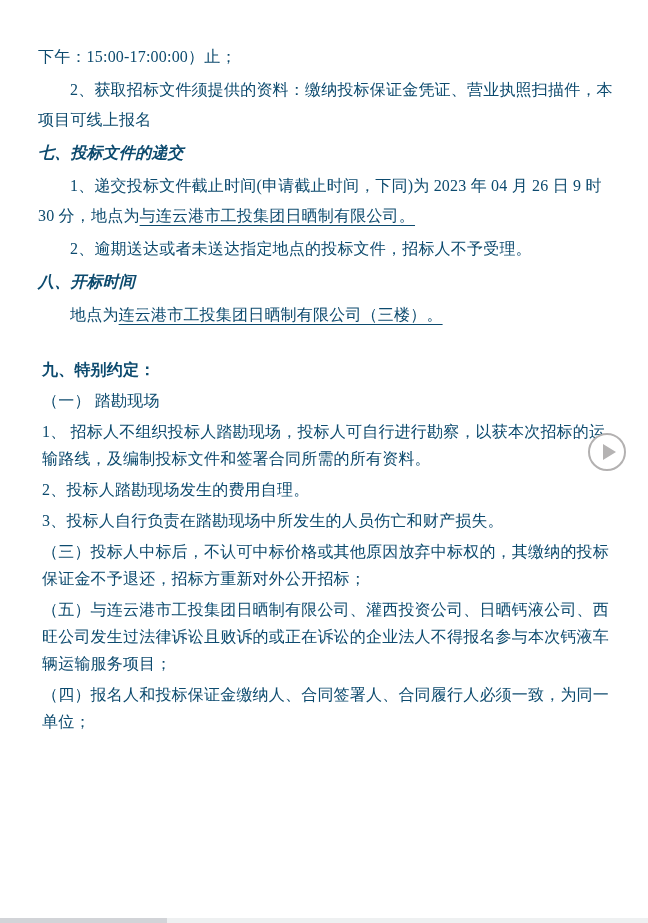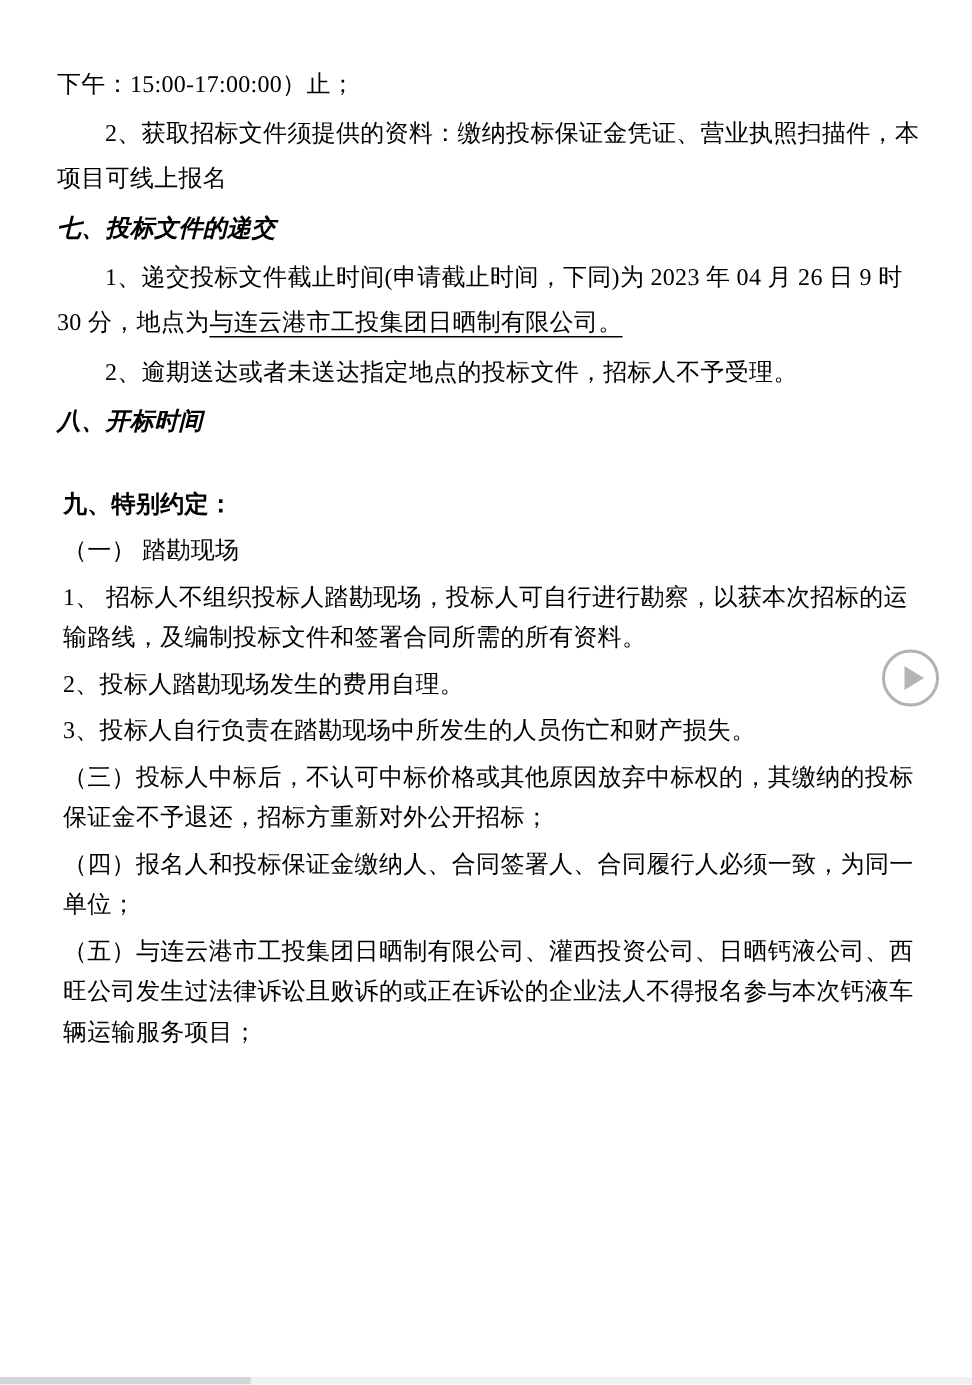--- a/index.html
+++ b/index.html
@@ -12,21 +12,21 @@
     background: #ffffff;
     position: relative;
     overflow: hidden;
     font-family: "Liberation Serif", serif;
   }
   .doc {
     position: absolute;
     left: 38px;
     top: 42px;
     width: 578px;
-    color: #000000;
+    color: #0c4a6e;
     font-size: 16px;
     letter-spacing: 0.2px;
   }
   .sec.loose p { line-height: 30px; margin: 0 0 3px 0; }
   .sec.loose p.heading { margin: 2px 0 3px 0; font-style: italic; }
   .sec.tight { margin-top: 26px; }
   .sec.tight p { line-height: 27px; margin: 4px; }
   p.heading { font-weight: bold; }
   p.indent { text-indent: 2em; }
   .u { text-decoration: underline; text-underline-offset: 4px; }
@@ -72,30 +72,31 @@
 <body>
 
 <div class="doc">
     <div class="sec loose">
       <p class="body"><span>下午：15:00-17:00:00）止；</span></p>
       <p class="body indent"><span>2、获取招标文件须提供的资料：缴纳投标保证金凭证、营业执照扫描件，本项目可线上报名</span></p>
       <p class="heading"><span>七、投标文件的递交</span></p>
       <p class="body indent"><span>1、递交投标文件截止时间(申请截止时间，下同)为 2023 年 04 月 26 日 9 时 30 分，地点为</span><span class="u">与连云港市工投集团日晒制有限公司。</span></p>
       <p class="body indent"><span>2、逾期送达或者未送达指定地点的投标文件，招标人不予受理。</span></p>
       <p class="heading"><span>八、开标时间</span></p>
+      <p class="body indent"><span>地点为</span><span class="u">连云港市工投集团日晒制有限公司（三楼）。</span></p>
     </div>
     <div class="sec tight">
       <p class="heading"><span>九、特别约定：</span></p>
       <p class="body"><span>（一） 踏勘现场</span></p>
       <p class="body"><span>1、 招标人不组织投标人踏勘现场，投标人可自行进行勘察，以获本次招标的运输路线，及编制投标文件和签署合同所需的所有资料。</span></p>
       <p class="body"><span>2、投标人踏勘现场发生的费用自理。</span></p>
       <p class="body"><span>3、投标人自行负责在踏勘现场中所发生的人员伤亡和财产损失。</span></p>
       <p class="body"><span>（三）投标人中标后，不认可中标价格或其他原因放弃中标权的，其缴纳的投标保证金不予退还，招标方重新对外公开招标；</span></p>
+      <p class="body"><span>（五）与连云港市工投集团日晒制有限公司、灌西投资公司、日晒钙液公司、西旺公司发生过法律诉讼且败诉的或正在诉讼的企业法人不得报名参与本次钙液车辆运输服务项目；</span></p>
       <p class="body"><span>（四）报名人和投标保证金缴纳人、合同签署人、合同履行人必须一致，为同一单位；</span></p>
-      <p class="body"><span>（五）与连云港市工投集团日晒制有限公司、灌西投资公司、日晒钙液公司、西旺公司发生过法律诉讼且败诉的或正在诉讼的企业法人不得报名参与本次钙液车辆运输服务项目；</span></p>
     </div>
   </div>
 
 <button class="next-btn" style="border-color: rgb(179, 177, 177);">
   <span class="tri" style="border-left-color: rgb(181, 179, 179);"></span>
 </button>
 
 <div class="hscroll" style="background: rgb(238, 240, 241);">
   <div class="thumb" style="background: rgb(210, 212, 216); left: 0px; width: 167px;"></div>
 </div>

